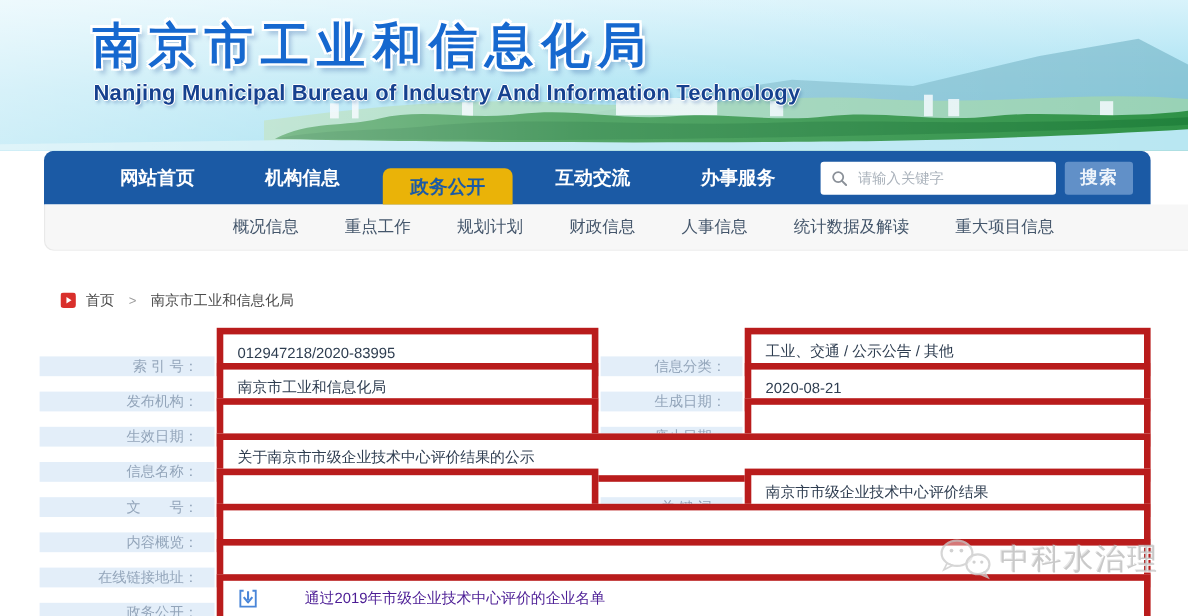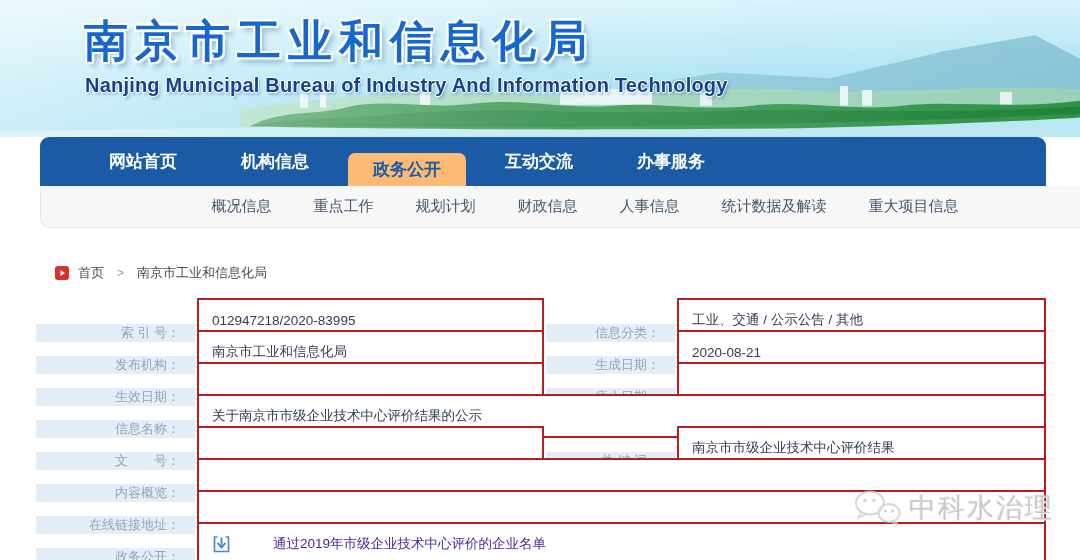--- a/index.html
+++ b/index.html
@@ -31,21 +31,21 @@
     margin-left:40px; width:1006px; height:49px;
     background:#1b5aa5; border-radius:9px 9px 0 0;
     display:flex; align-items:stretch;
   }
   .tabs { display:flex; list-style:none; margin-left:44px; gap:14px; }
   .tab {
     display:flex; align-items:center; padding:0 25px;
     color:#ffffff; font-size:17px; font-weight:bold; cursor:pointer; white-space:nowrap;
   }
   .tab.active {
-    background:#fdba74; color:#1b5aa5; margin-top:16px;
+    background:#eab308; color:#1b5aa5; margin-top:16px;
     border-radius:7px 7px 0 0;
   }
   .search-area { margin-left:auto; display:flex; align-items:center; margin-right:16px; }
   .search-box { position:relative; }
   .search-box input {
     width:214px; height:30px; border:none; border-radius:3px;
     padding:0 8px 0 34px; font-size:13px; color:#333; outline:none;
     font-family:"Liberation Sans","DejaVu Sans",sans-serif;
   }
   .search-box input::placeholder { color:#aab2bb; }
@@ -77,21 +77,21 @@
   .info-table { margin:16px 0 0 36px; width:1010px; }
   .trow { display:grid; gap:2px; height:30px; margin-bottom:2px; }
   .trow.split { grid-template-columns:159px 347px 129px 1fr; }
   .trow.full  { grid-template-columns:159px 1fr; }
   .tlabel {
     background:#e3eef9; color:#93a5ba; font-size:13px;
     display:flex; align-items:center; justify-content:flex-end;
     padding-right:15px; white-space:pre;margin-top:26px;
   }
   .tvalue {
-    background:#fff; border:2px solid #b91c1c; color:#2e3d50; font-size:13.5px;
+    background:#fff; border:6px solid #b91c1c; color:#2e3d50; font-size:13.5px;
     display:flex; align-items:center; padding-left:13px; white-space:nowrap; overflow:hidden;
   }
   .dl-icon { width:19px; height:19px; margin-right:42px; cursor:pointer; flex:none; }
   .file-link { cursor:pointer; color:#4c1d95; }
 
   
   .watermark {
     position:absolute; right:26px; top:487px;
     display:flex; align-items:center; gap:6px; pointer-events:none;
   }
@@ -141,20 +141,30 @@
 </div>
 
 <div class="nav-card">
   <ul class="tabs">
     <li class="tab">网站首页</li>
     <li class="tab">机构信息</li>
     <li class="tab active">政务公开</li>
     <li class="tab">互动交流</li>
     <li class="tab">办事服务</li>
   </ul>
+  <div class="search-area">
+    <div class="search-box">
+      <svg class="search-icon" viewBox="0 0 16 16" aria-hidden="true">
+        <circle cx="7" cy="7" r="4.6" fill="none" stroke="#8a9098" stroke-width="1.6"></circle>
+        <line x1="10.4" y1="10.4" x2="14.2" y2="14.2" stroke="#8a9098" stroke-width="1.8" stroke-linecap="round"></line>
+      </svg>
+      <input type="text" placeholder="请输入关键字" style="">
+    </div>
+    <button class="search-btn">搜索</button>
+  </div>
 </div>
 
 <div class="subnav">
   <span class="subnav-item">概况信息</span>
   <span class="subnav-item">重点工作</span>
   <span class="subnav-item">规划计划</span>
   <span class="subnav-item">财政信息</span>
   <span class="subnav-item">人事信息</span>
   <span class="subnav-item">统计数据及解读</span>
   <span class="subnav-item">重大项目信息</span>

